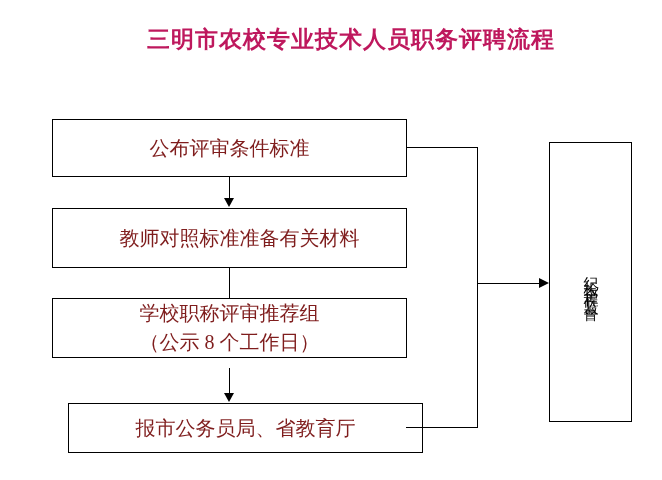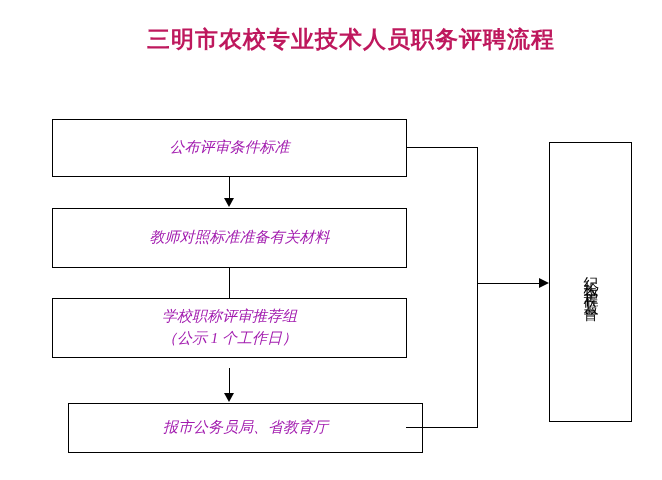--- a/index.html
+++ b/index.html
@@ -40,25 +40,24 @@
   .proc-box {
     position: absolute;
     box-sizing: border-box;
     border: 1.6px solid #000000;
     background: #ffffff;
     display: flex;
     flex-direction: column;
     align-items: center;
     justify-content: center;
     font-family: "Liberation Serif", "DejaVu Serif", serif;
-    font-size: 15px;
-    color: #a21caf;
+    font-size: 20px;
+    color: #7f1d1d;
     line-height: 1.45;
     white-space: nowrap;
-    font-style: italic;
   }
   .proc-box .line {
     display: block;
   }
 
   #box-publish   { left: 52px;  top: 119px; width: 355px; height: 58px; }
   #box-prepare   { left: 52px;  top: 208px; width: 355px; height: 60px; padding-left: 20px; }
   #box-recommend { left: 52px;  top: 298px; width: 355px; height: 60px; }
   #box-report    { left: 68px;  top: 403px; width: 355px; height: 50px; }
 
@@ -147,21 +146,21 @@
 
   <div class="proc-box" id="box-prepare">
     <span class="line">教师对照标准准备有关材料</span>
   </div>
 
   <div class="v-line" id="conn-2-3"></div>
   <div class="arrow-down" id="arrow-2-3"></div>
 
   <div class="proc-box" id="box-recommend">
     <span class="line">学校职称评审推荐组</span>
-    <span class="line">（公示 1 个工作日）</span>
+    <span class="line">（公示 8 个工作日）</span>
   </div>
 
   <div class="v-line" id="conn-3-4"></div>
   <div class="arrow-down" id="arrow-3-4"></div>
 
   <div class="proc-box" id="box-report">
     <span class="line">报市公务员局、省教育厅</span>
   </div>
 
   <div class="h-line" id="brk-top"></div>

